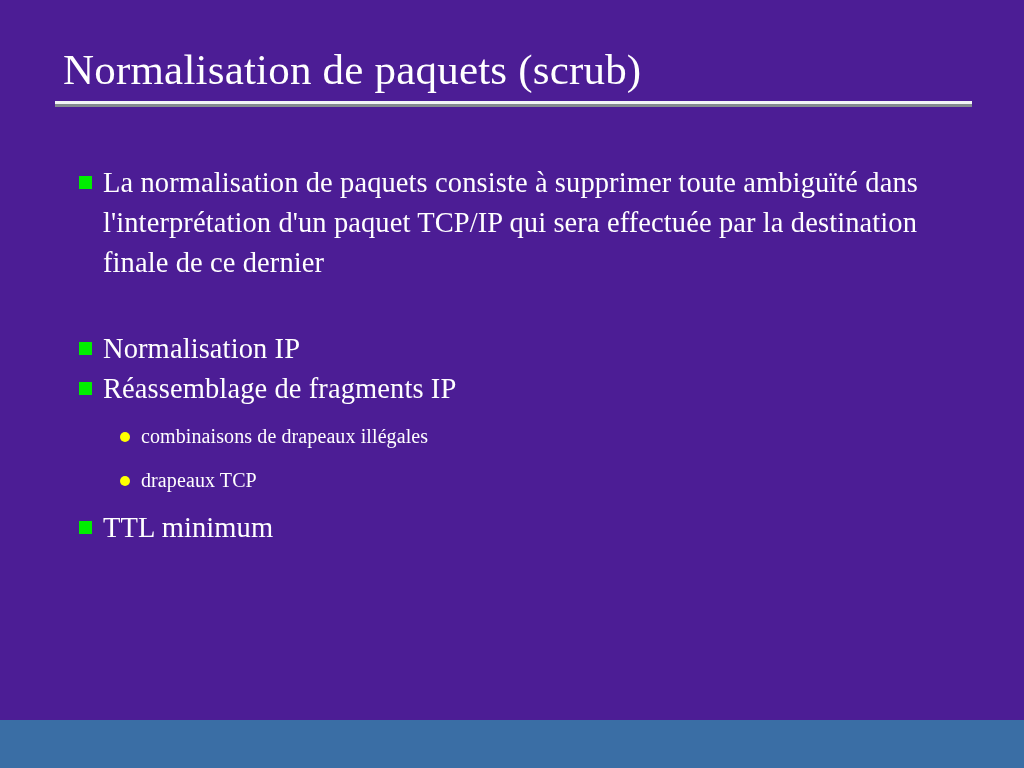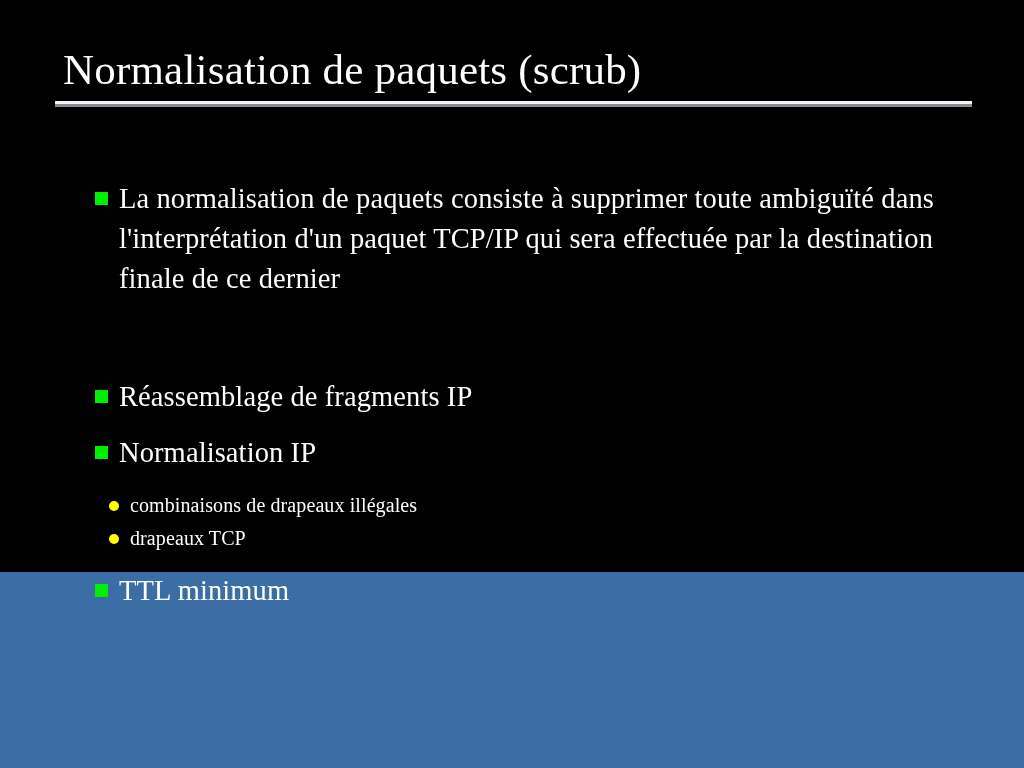--- a/index.html
+++ b/index.html
@@ -11,22 +11,22 @@
     height: 768px;
     overflow: hidden;
     background: #3a6ea5;
     font-family: "Liberation Serif", "DejaVu Serif", serif;
     -webkit-font-smoothing: antialiased;
   }
 
   .slide {
     position: relative;
     width: 1024px;
-    height: 572px;
-    background: #000000;
+    height: 720px;
+    background: #4c1d95;
     box-sizing: border-box;
   }
 
   
   .title-block {
     position: absolute;
     left: 55px;
     top: 48px;
     width: 917px;
   }
@@ -59,21 +59,21 @@
   .body-block {
     position: absolute;
     left: 78px;
     top: 163px;
     width: 880px;
   }
 
   .bullet-l1 {
     position: relative;
     padding-left: 25px;
-    margin: 16px;
+    margin: 0;
     color: #ffffff;
     font-size: 28.5px;
     line-height: 40px;
     letter-spacing: 0.1px;
   }
   .bullet-l1 > .marker-sq {
     position: absolute;
     left: 1px;
     top: 13px;
     width: 13px;
@@ -84,21 +84,21 @@
     display: block;
   }
 
   .bullet-l1.para .b-text {
     max-width: 840px;
   }
 
   .bullet-l2 {
     position: relative;
     padding-left: 52px;
-    margin: 0;
+    margin: 11px;
     color: #ffffff;
     font-size: 20px;
     line-height: 33px;
     letter-spacing: 0.1px;
   }
   .bullet-l2 > .marker-dot {
     position: absolute;
     left: 31px;
     top: 12px;
     width: 10px;
@@ -127,26 +127,26 @@
 
     <div class="bullet-l1 para">
       <span class="marker-sq"></span>
       <span class="b-text">La normalisation de paquets consiste à supprimer toute ambiguïté dans l'interprétation d'un paquet TCP/IP qui sera effectuée par la destination finale de ce dernier</span>
     </div>
 
     <div class="spacer-lg"></div>
 
     <div class="bullet-l1">
       <span class="marker-sq"></span>
-      <span class="b-text">Réassemblage de fragments IP</span>
+      <span class="b-text">Normalisation IP</span>
     </div>
 
     <div class="bullet-l1">
       <span class="marker-sq"></span>
-      <span class="b-text">Normalisation IP</span>
+      <span class="b-text">Réassemblage de fragments IP</span>
     </div>
 
 
     <div class="bullet-l2">
       <span class="marker-dot"></span>
       <span class="b-text">combinaisons de drapeaux illégales</span>
     </div>
 
     <div class="bullet-l2">
       <span class="marker-dot"></span>

